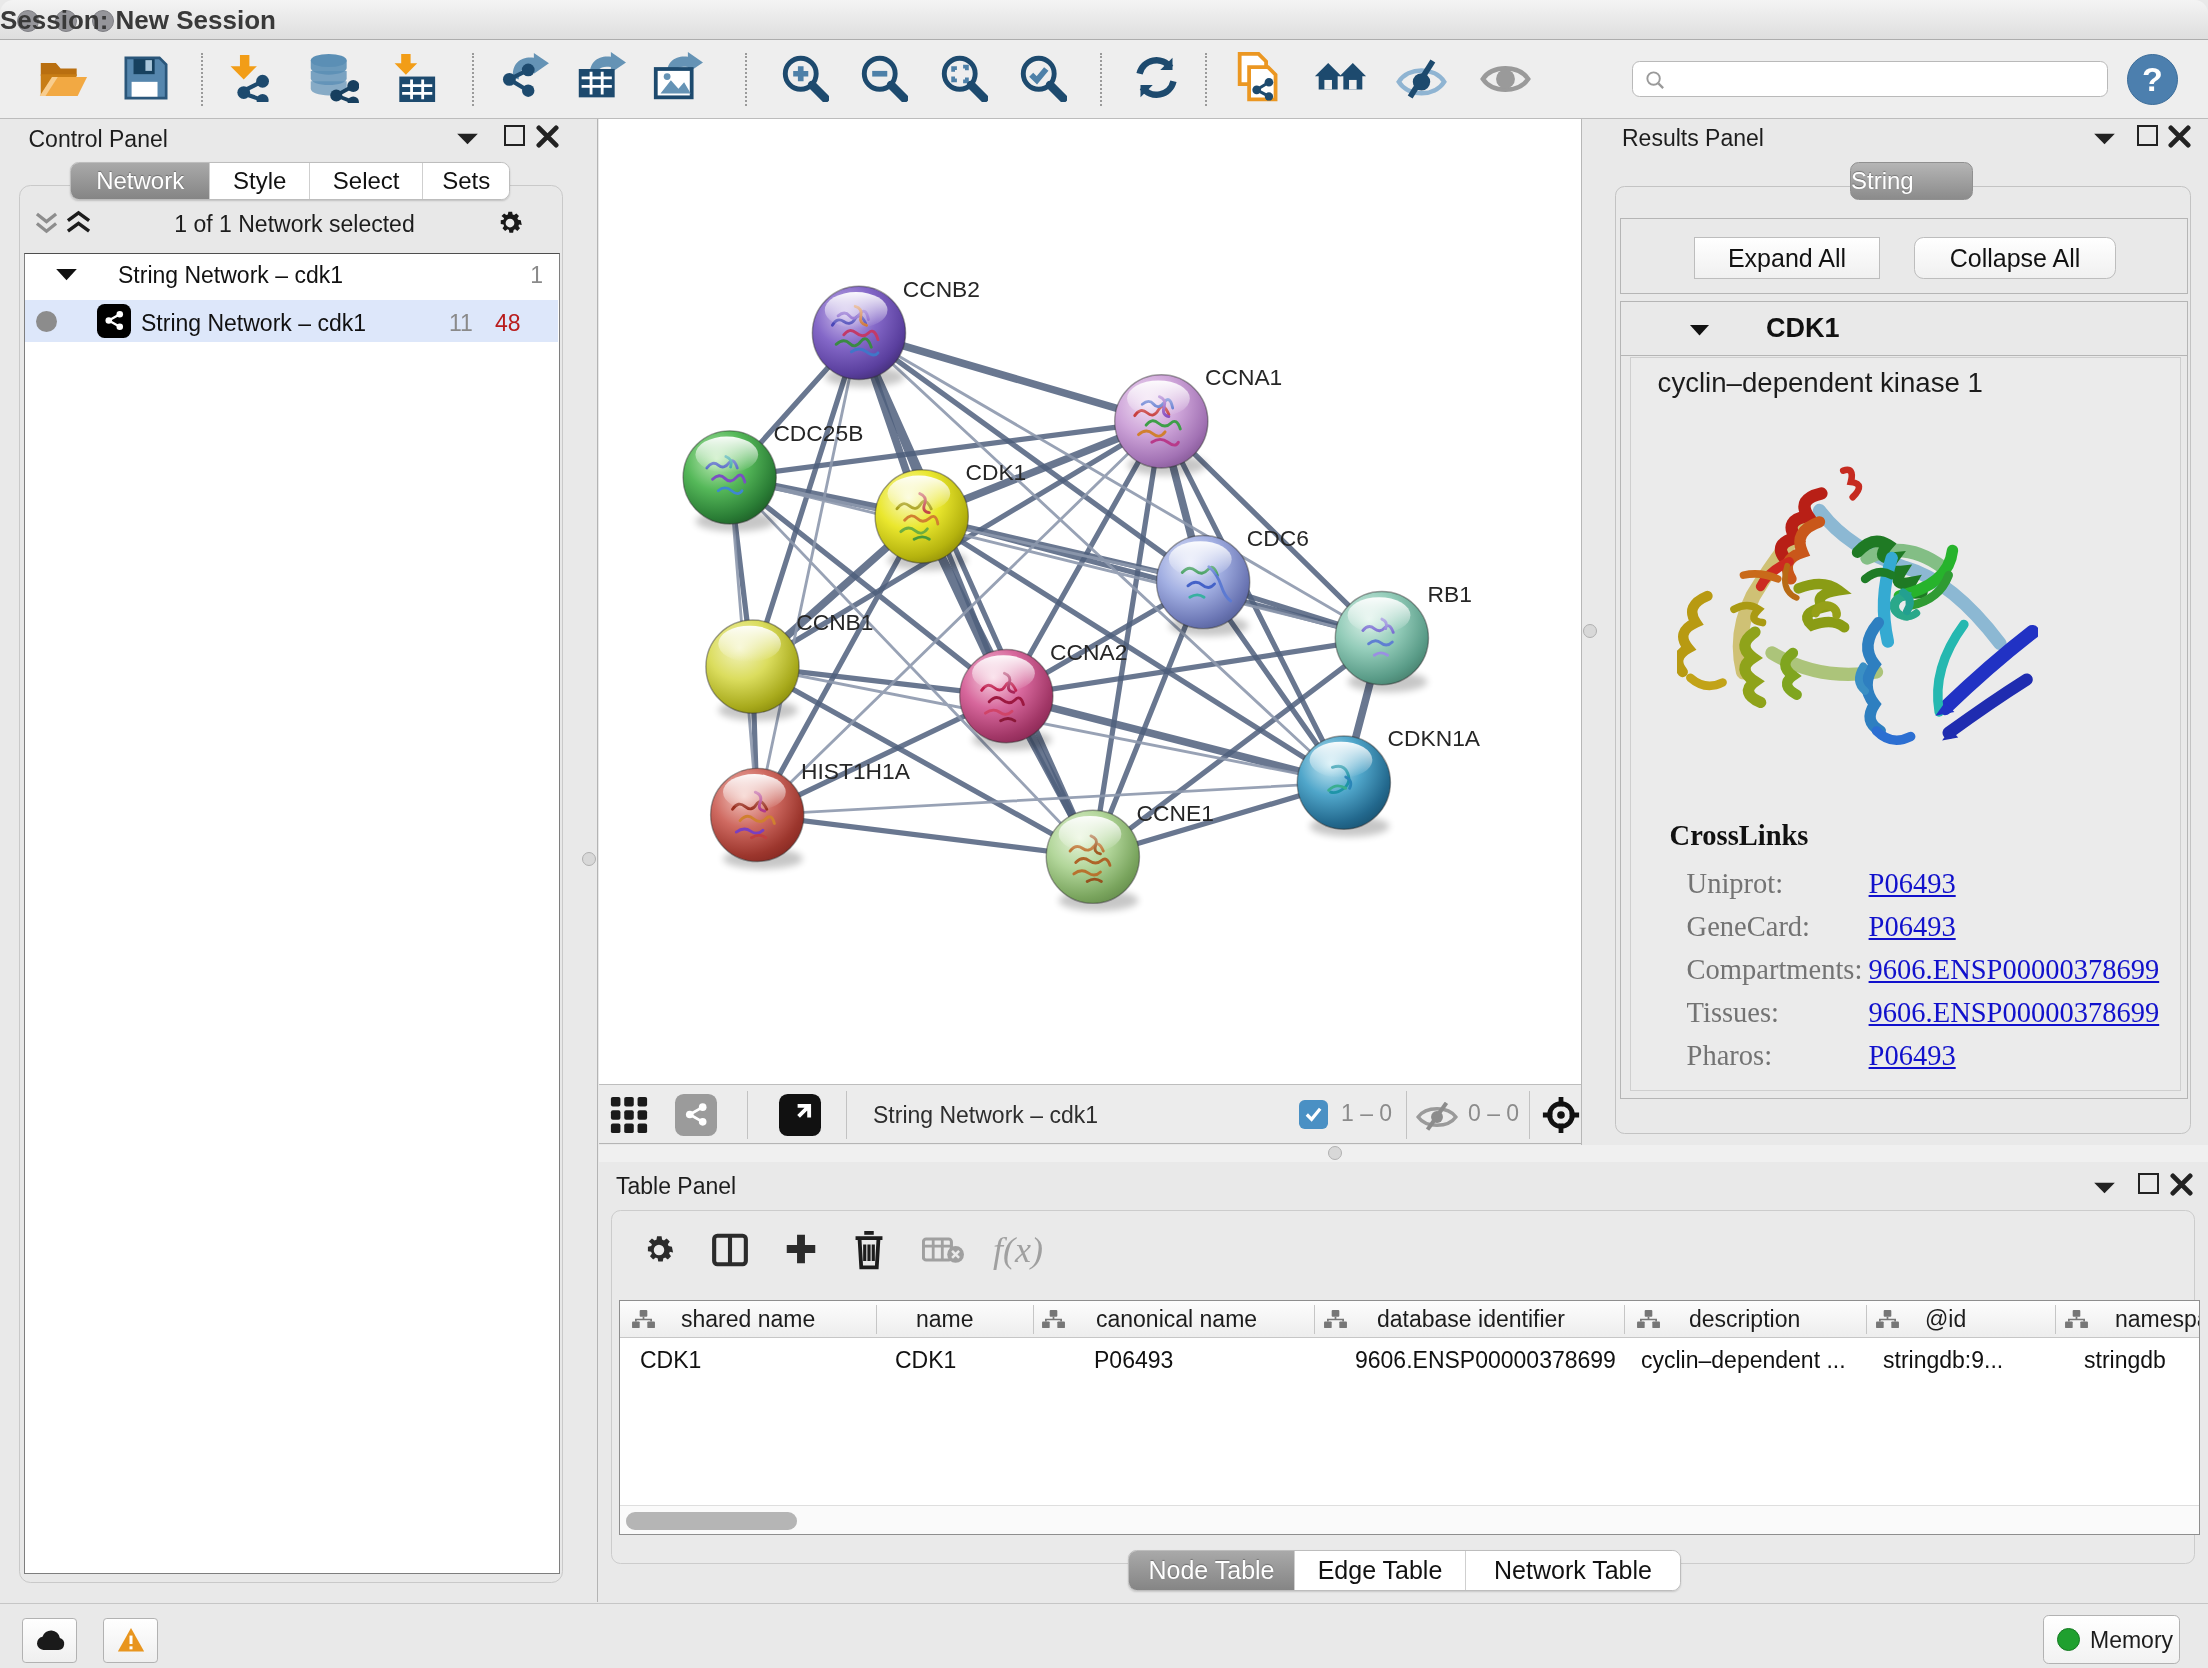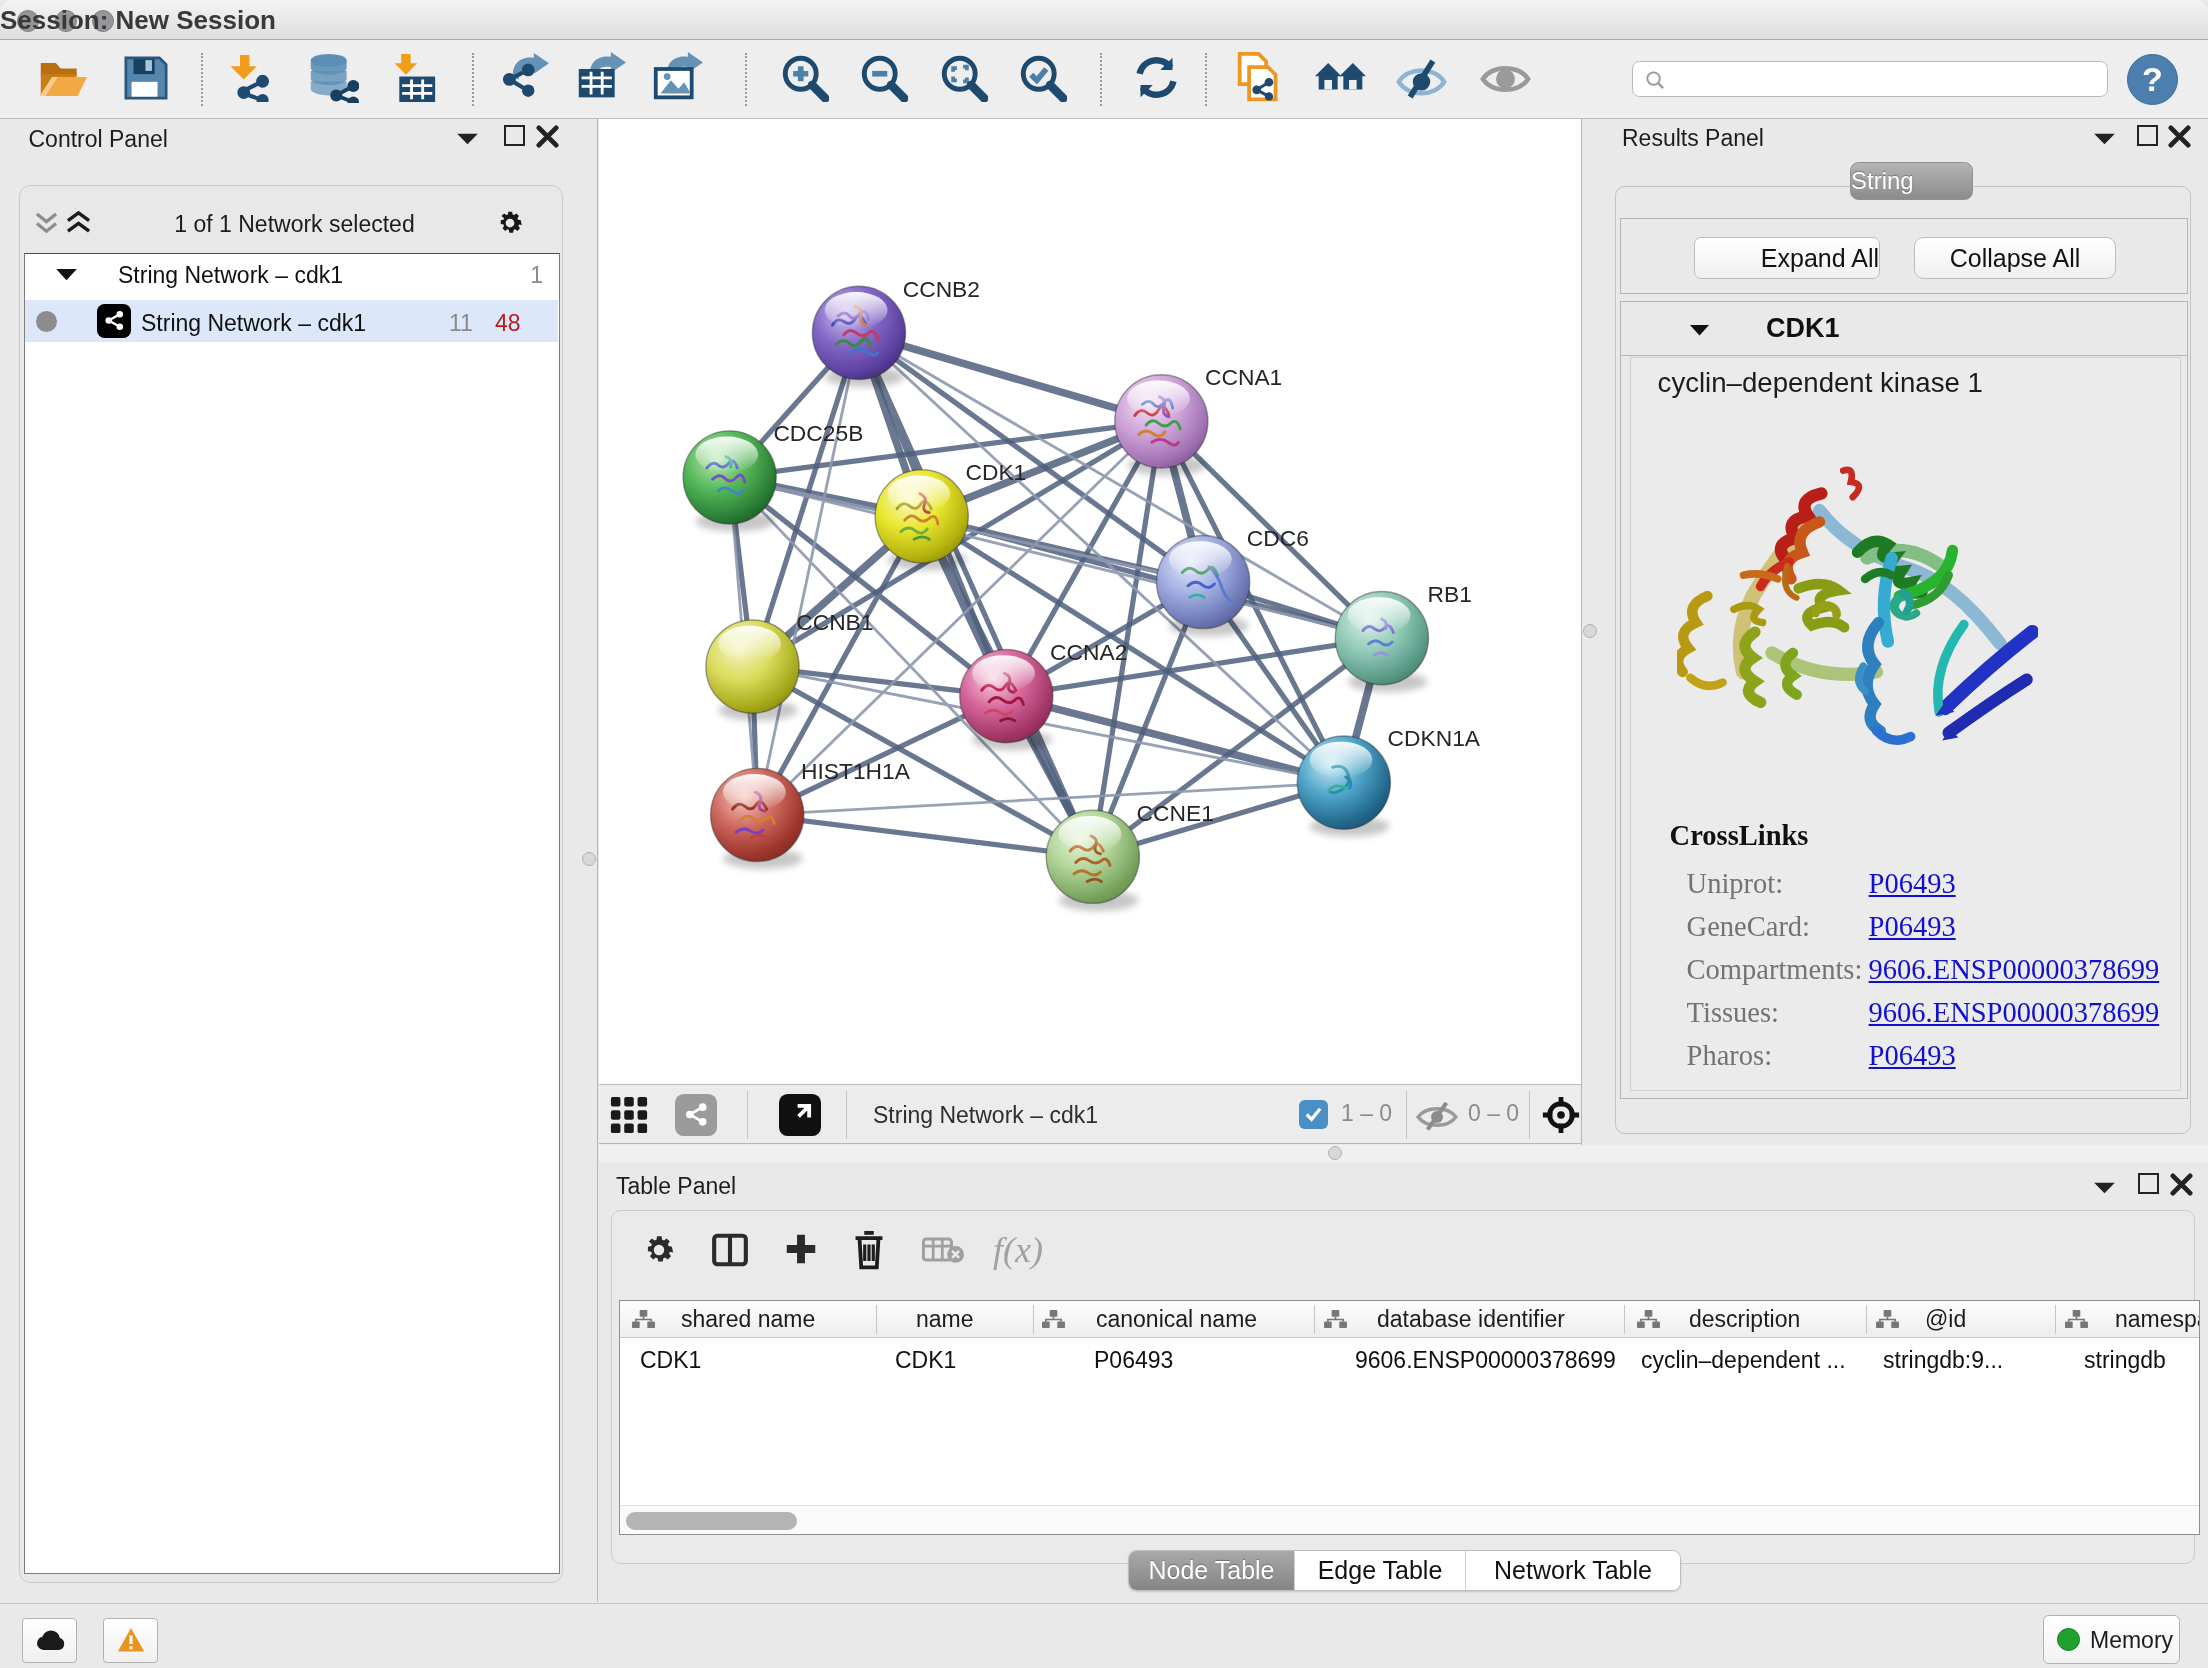--- a/index.html
+++ b/index.html
@@ -177,20 +177,26 @@
   <svg class="abs" style="left:455px;top:12.4px" width="25" height="15" viewBox="0 0 26 16">
       <path d="M2 3 h22 l-11 11 z" fill="#222"></path>
     </svg>
   <div class="abs" style="left:504px;top:5.7px;width:21px;height:21px;border:2.9px solid #222"></div>
   <svg class="abs" style="left:536px;top:5.7px" width="23" height="23" viewBox="0 0 24 24">
       <path d="M3 3 L21 21 M21 3 L3 21" stroke="#222" stroke-width="5" stroke-linecap="round"></path>
     </svg>
 
   <div class="abs" style="left:19px;top:66px;width:544px;height:1398px;background:#e8e8e8;border:1px solid #c9c9c9;border-radius:11.4px"></div>
 
+  <div class="abs" style="left:70px;top:43px;width:440px;height:38px;display:flex;border-radius:8.6px;overflow:hidden;border:1px solid #bdbdbd;box-shadow:0 1px 1.9px rgba(0,0,0,.18)">
+    <div style="width:139px;background:linear-gradient(#a9a9a9,#858585);color:#fff;font-size:24px;text-align:center;line-height:36px;text-shadow:0 -1px 1px rgba(0,0,0,.3)">Network</div>
+    <div style="width:100px;background:#fff;border-left:1px solid #cfcfcf;font-size:24px;text-align:center;line-height:36px;color:#111">Style</div>
+    <div style="width:114px;background:#fff;border-left:1px solid #cfcfcf;font-size:24px;text-align:center;line-height:36px;color:#111">Select</div>
+    <div style="width:87px;background:#fff;border-left:1px solid #cfcfcf;font-size:24px;text-align:center;line-height:36px;color:#111">Sets</div>
+  </div>
 
   <svg class="abs" style="left:34px;top:93px" width="25" height="23" viewBox="0 0 26 24">
       <path d="M3 2 l10 8 10 -8 M3 12 l10 8 10 -8" stroke="#8d8d8d" stroke-width="3.4" fill="none"></path>
     </svg>
   <svg class="abs" style="left:65px;top:91px" width="27" height="25" viewBox="0 0 28 26">
       <path d="M3 11 l11 -8 11 8 M3 22 l11 -8 11 8" stroke="#1c1c1c" stroke-width="3.6" fill="none"></path>
     </svg>
   <div class="abs" style="left:114px;top:92px;width:361px;text-align:center;font-size:23px;color:#1c1c1c">1 of 1 Network selected</div>
   <svg class="abs" style="left:495px;top:89px" width="30" height="30" viewBox="0 0 24 24">
       <path fill="#181818" d="M12 8.5a3.5 3.5 0 1 0 0 7 3.5 3.5 0 0 0 0-7zm9.4 5.1l-2.2-.4a7 7 0 0 1-.5 1.2l1.3 1.8-2.1 2.1-1.8-1.3a7 7 0 0 1-1.2.5l-.4 2.2h-3l-.4-2.2a7 7 0 0 1-1.2-.5l-1.8 1.3-2.1-2.1 1.3-1.8a7 7 0 0 1-.5-1.2l-2.2-.4v-3l2.2-.4a7 7 0 0 1 .5-1.2L5.2 6.4l2.1-2.1 1.8 1.3a7 7 0 0 1 1.2-.5l.4-2.2h3l.4 2.2a7 7 0 0 1 1.2.5l1.8-1.3 2.1 2.1-1.3 1.8a7 7 0 0 1 .5 1.2l2.2.4z"></path>
@@ -513,21 +519,21 @@
   <div class="abs" style="left:555px;top:5.7px;width:21px;height:21px;border:2.9px solid #222"></div>
   <svg class="abs" style="left:586px;top:5.7px" width="23" height="23" viewBox="0 0 24 24">
       <path d="M3 3 L21 21 M21 3 L3 21" stroke="#222" stroke-width="5" stroke-linecap="round"></path>
     </svg>
 
   <div class="abs" style="left:268px;top:43px;width:123px;height:38px;background:linear-gradient(#b5b5b5,#8b8b8b);border:1px solid #909090;border-radius:8.6px;color:#fff;font-size:24px;text-align:left;line-height:35px;text-shadow:0 -1px 1px rgba(0,0,0,.3);z-index:5">String</div>
 
   <div class="abs" style="left:33px;top:67px;width:576px;height:948px;background:#e9e9e9;border:1px solid #c3c3c3;border-radius:9.5px"></div>
 
   <div class="abs" style="left:38px;top:99px;width:568px;height:76px;border:1px solid #b5b5b5">
-    <div class="abs" style="left:73px;top:18px;width:186px;height:42px;background:linear-gradient(#ffffff,#f0f0f0);border:1px solid #bdbdbd;border-radius:7px;font-size:25px;text-align:right;line-height:40px;color:#111">Expand All</div>
+    <div class="abs" style="left:73px;top:18px;width:186px;height:42px;background:linear-gradient(#ffffff,#f0f0f0);border:1px solid #bdbdbd;border-radius:0;font-size:25px;text-align:center;line-height:40px;color:#111">Expand All</div>
     <div class="abs" style="left:293px;top:18px;width:202px;height:42px;background:linear-gradient(#ffffff,#f0f0f0);border:1px solid #bdbdbd;border-radius:9.5px;font-size:25px;text-align:center;line-height:40px;color:#111">Collapse All</div>
   </div>
 
   <div class="abs" style="left:38px;top:182px;width:568px;height:798px;border:1px solid #b5b5b5">
     <div style="height:54px;border-bottom:1px solid #b5b5b5">
       <svg class="abs" style="left:68px;top:21px" width="21" height="14.3" viewBox="0 0 22 15">
           <path d="M1 2 h20 l-10 11 z" fill="#111"></path>
         </svg>
       <div class="abs" style="left:145px;top:11.4px;font-size:27px;font-weight:bold;color:#111">CDK1</div>
     </div>

